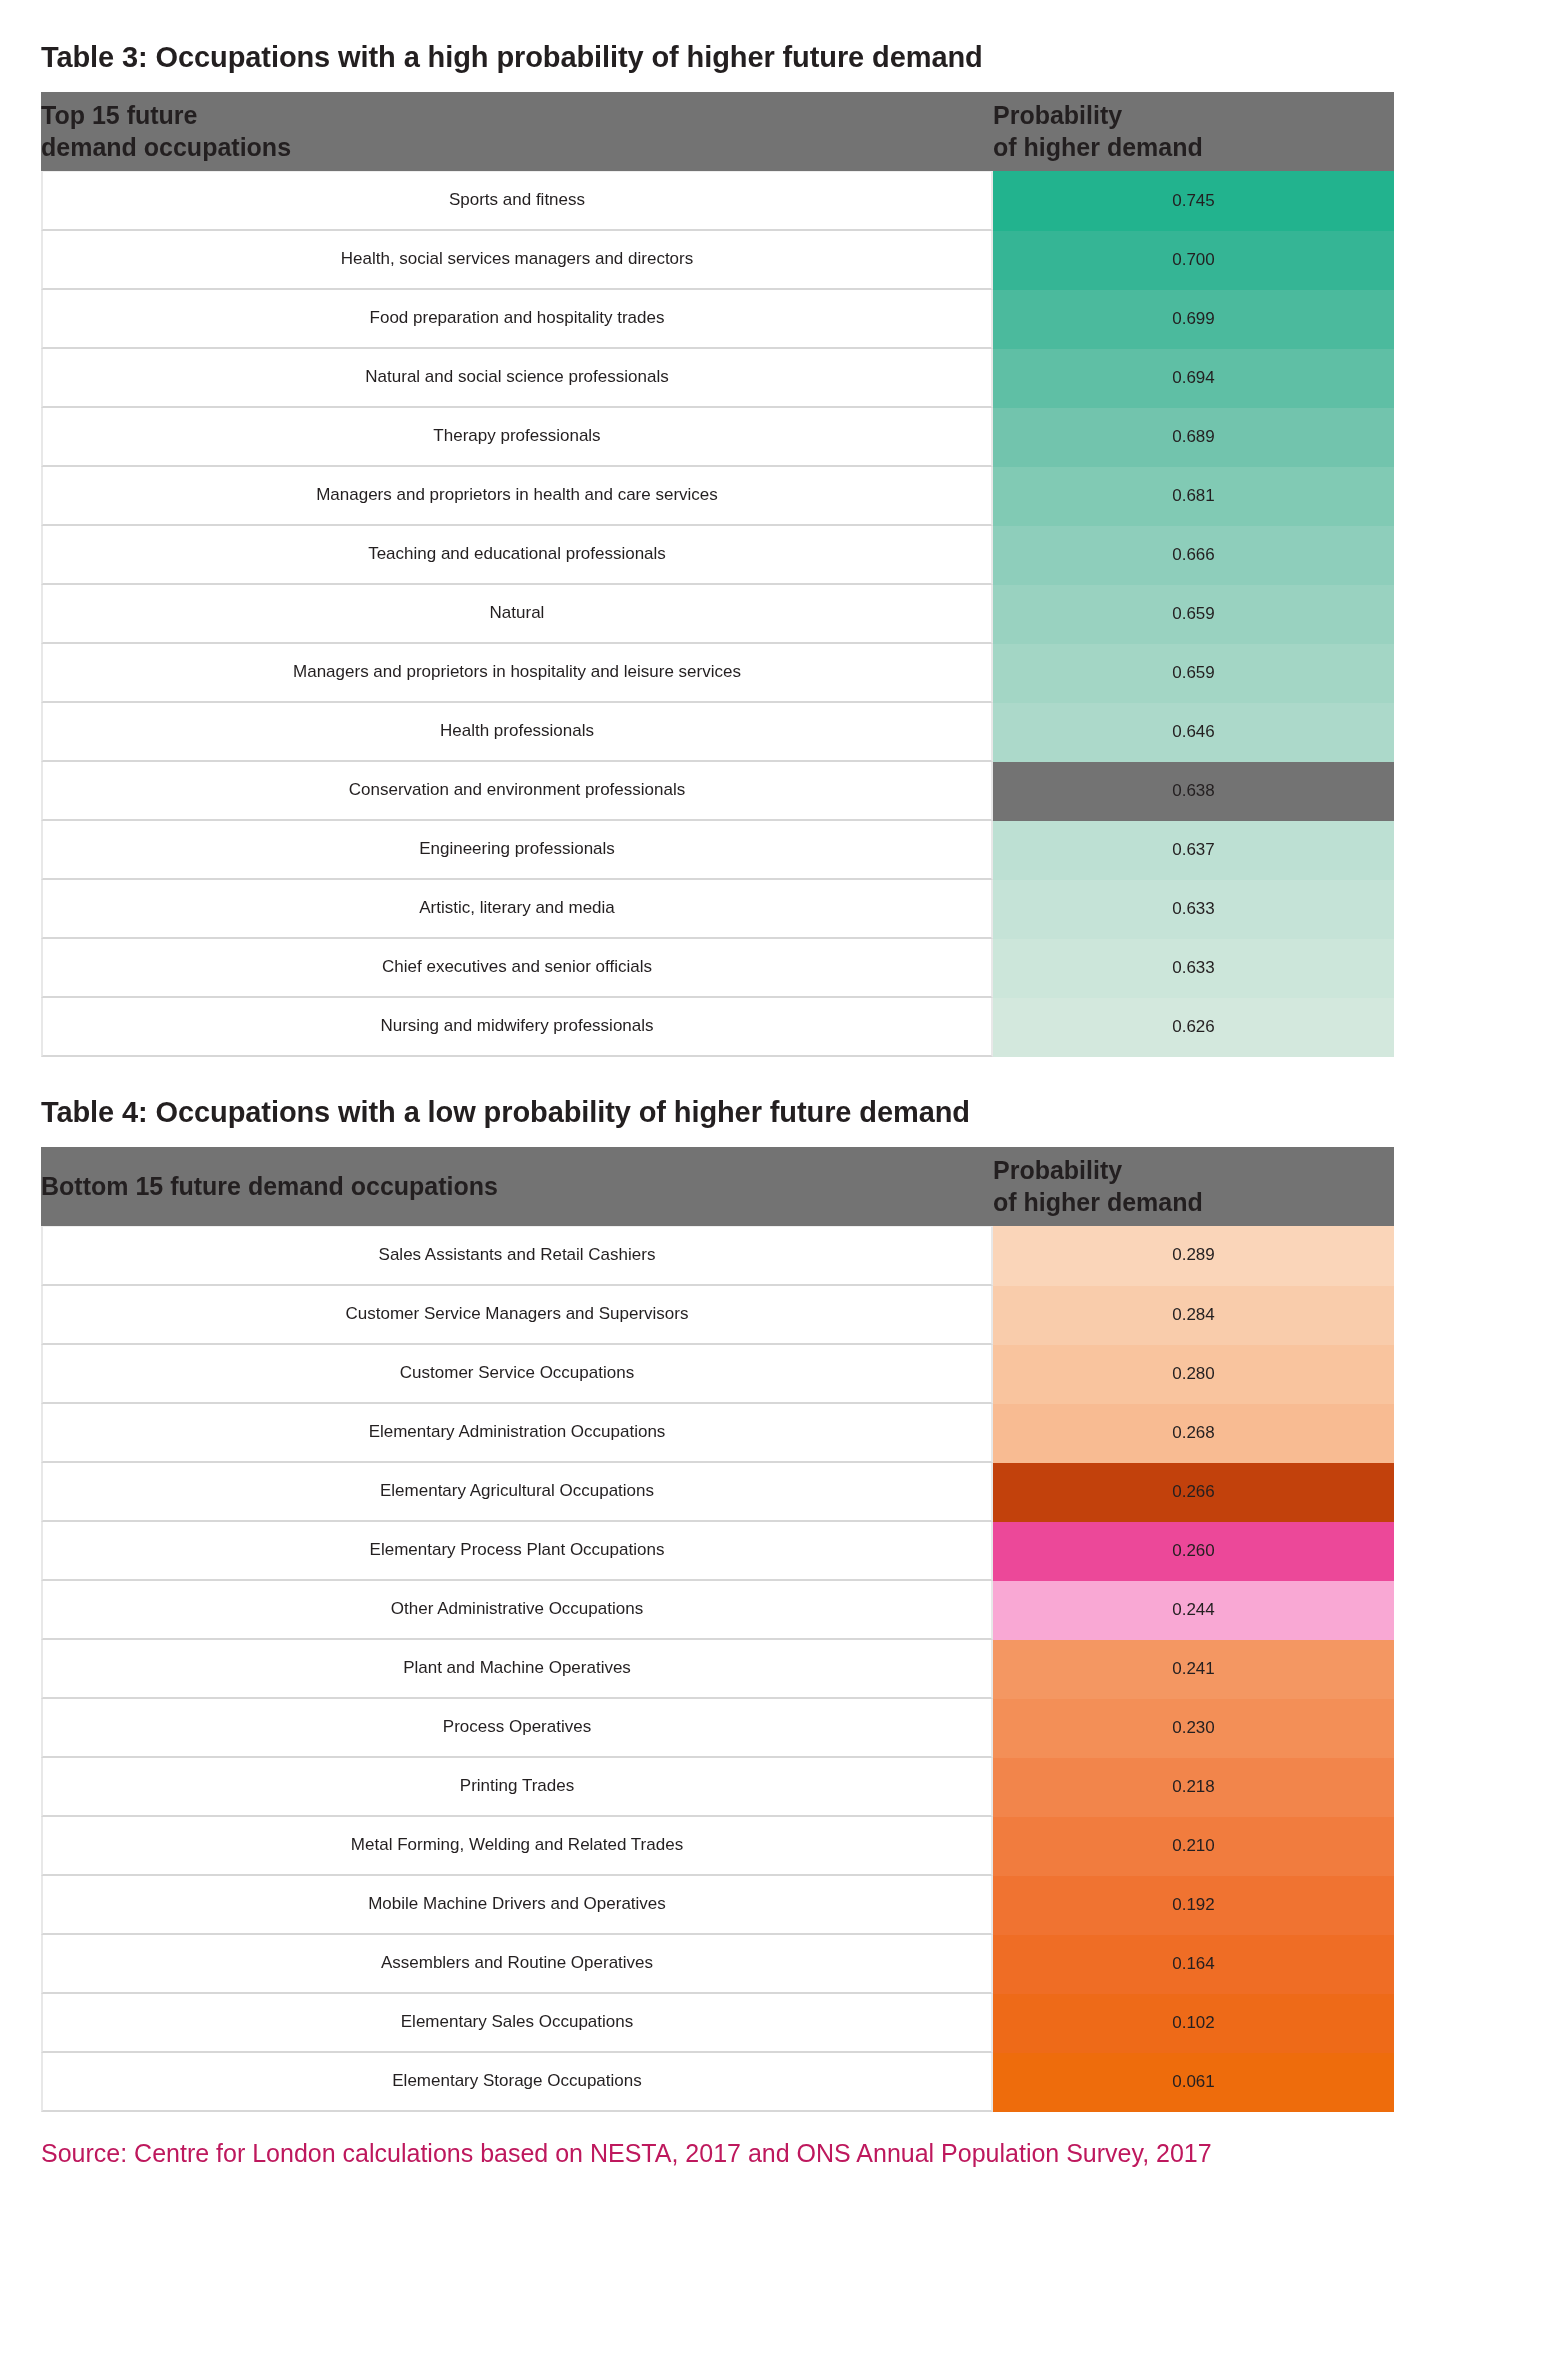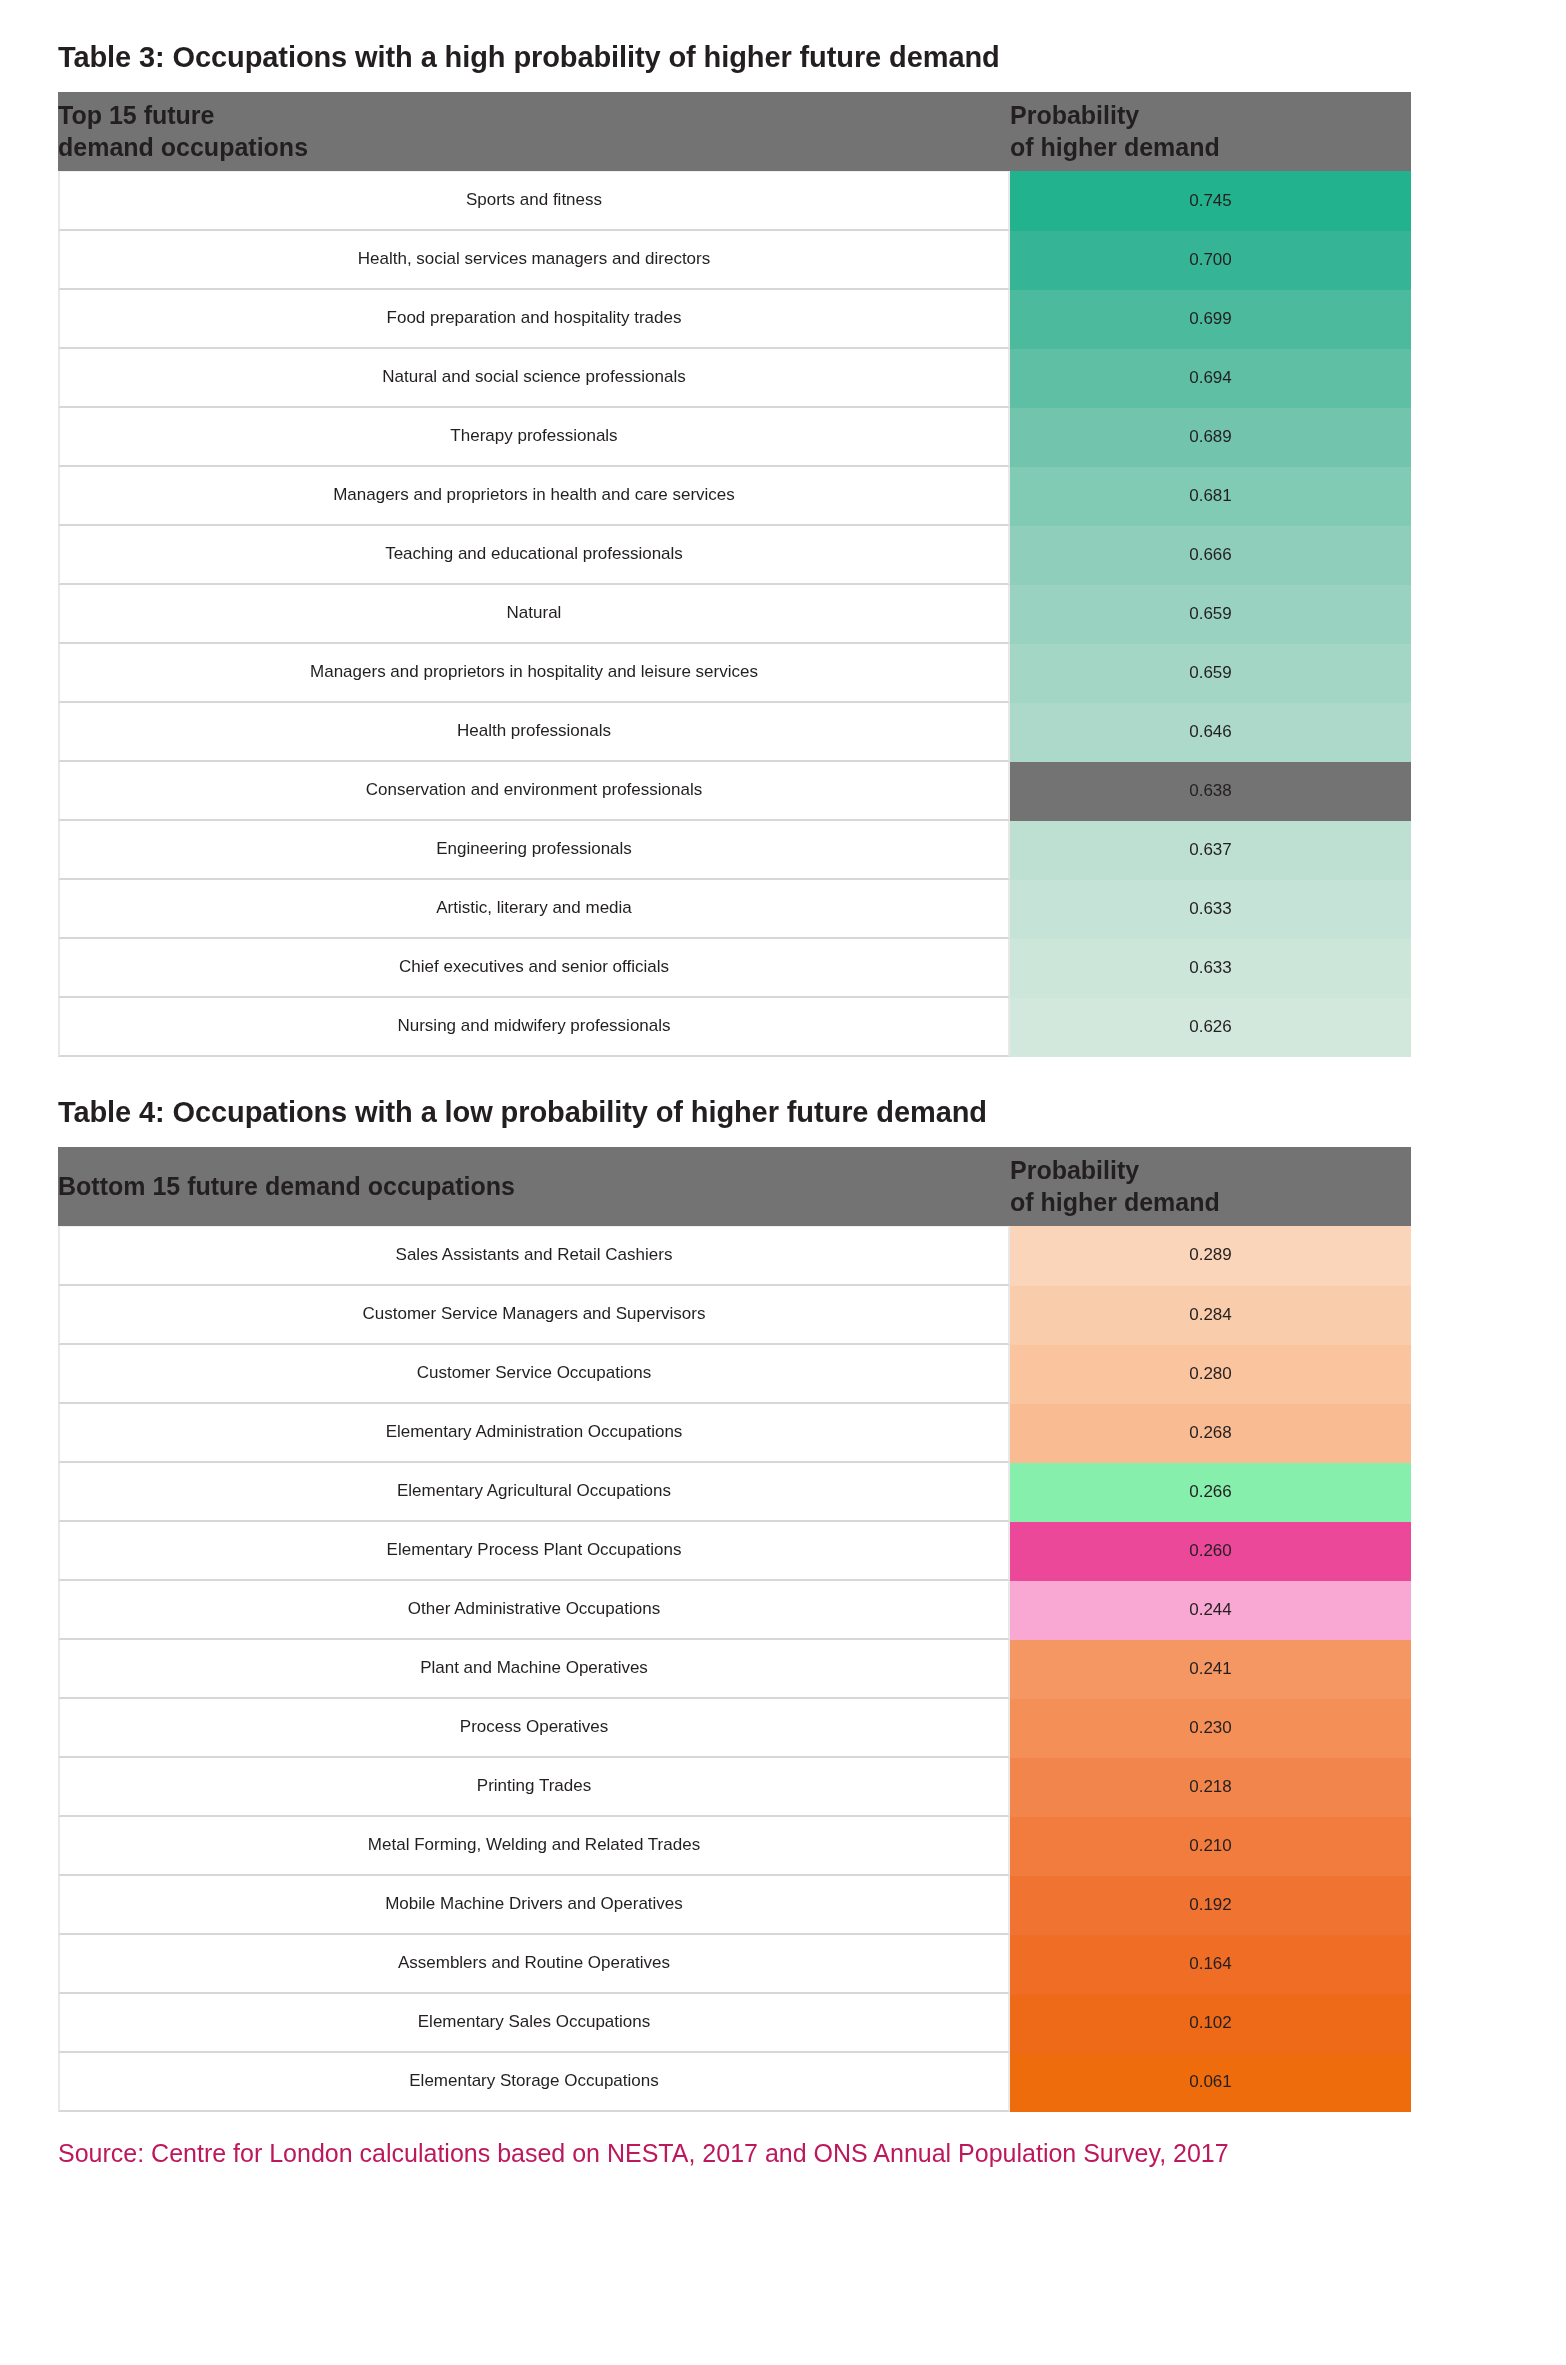--- a/index.html
+++ b/index.html
@@ -12,21 +12,21 @@
     height: 2366px;
     font-family: "Liberation Sans", sans-serif;
     color: #231f20;
     -webkit-font-smoothing: antialiased;
   }
   .page {
     position: relative;
     width: 1566px;
     height: 2366px;
     box-sizing: border-box;
-    padding: 0 58px;
+    padding: 0 41px;
   }
 
   
   .table-caption {
     font-size: 29px;
     font-weight: bold;
     letter-spacing: -0.1px;
     color: #231f20;
     line-height: 1.2;
   }
@@ -211,21 +211,21 @@
         <tr>
           <td class="occ-cell">Customer Service Occupations</td>
           <td class="prob-cell" style="background: rgb(249, 196, 158);">0.280</td>
         </tr>
         <tr>
           <td class="occ-cell">Elementary Administration Occupations</td>
           <td class="prob-cell" style="background: rgb(248, 187, 146);">0.268</td>
         </tr>
         <tr>
           <td class="occ-cell">Elementary Agricultural Occupations</td>
-          <td class="prob-cell" style="background: #86efac; margin-left: 36px;">0.266</td>
+          <td class="prob-cell" style="background: #c2410c; margin-left: 36px;">0.266</td>
         </tr>
         <tr>
           <td class="occ-cell">Elementary Process Plant Occupations</td>
           <td class="prob-cell" style="background: #ec4899;">0.260</td>
         </tr>
         <tr>
           <td class="occ-cell">Other Administrative Occupations</td>
           <td class="prob-cell" style="background: #f9a8d4;">0.244</td>
         </tr>
         <tr>

